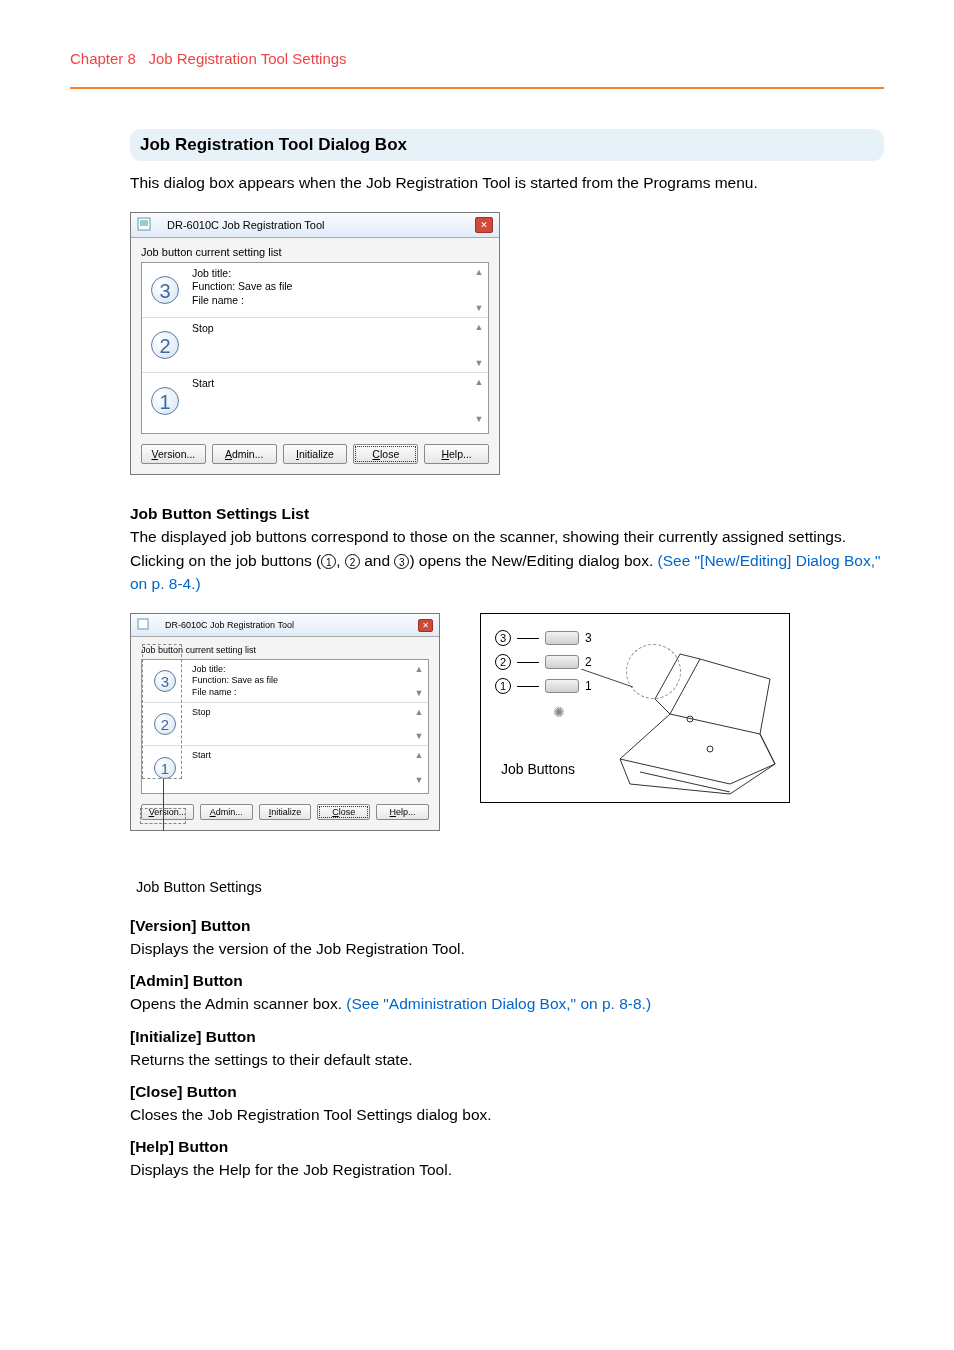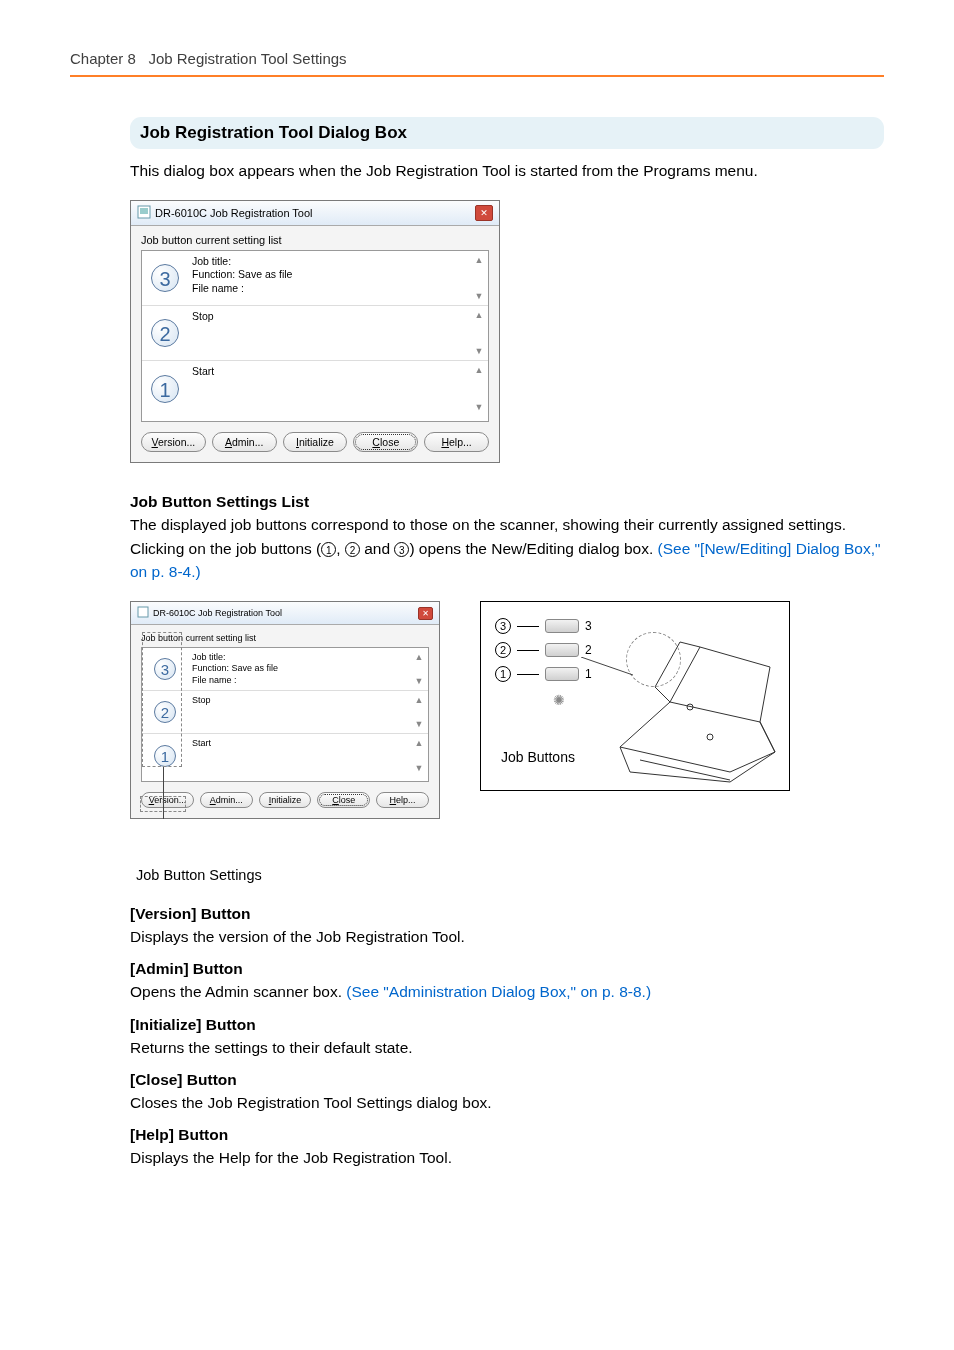--- a/index.html
+++ b/index.html
@@ -9,23 +9,23 @@
     font-family: Arial, Helvetica, sans-serif;
     background: #fff;
     color: #000;
   }
   .page {
     width: 954px;
     margin: 0 auto;
     padding: 50px 70px 40px 70px;
   }
   .header-row {
-    color: #404040;
+    color: #ef4444;
     font-size: 15px;
-    padding-bottom: 8px;
+    padding-bottom: 20px;
     border-bottom: 2px solid #ff7f27;
     margin-bottom: 40px;
   }
   .content {
     padding-left: 60px;
   }
   .section-title {
     background: #e6f2f7;
     font-weight: bold;
     font-size: 17px;
@@ -63,21 +63,21 @@
     margin-bottom: 30px;
   }
   .dialog .titlebar {
     background: linear-gradient(#fbfcfd, #e0ebf7);
     border-bottom: 1px solid #aaa;
     padding: 4px 6px;
     display:flex;
     align-items:center;
     justify-content:space-between;
   }
-  .dialog .titlebar .ttl { display:flex; align-items:center; gap:4px; }
+  .dialog .titlebar .ttl { display:flex; align-items:center; gap:16px; }
   .dialog .closebtn {
     width:18px; height:16px;
     background:#d04a3c;
     border:1px solid #9a3328;
     border-radius:2px;
     color:#fff;
     font-size:9px;
     text-align:center;
     line-height:14px;
   }
@@ -135,21 +135,21 @@
     gap:6px;
     margin-top:10px;
   }
   .dialog .btn {
     flex:1;
     border:1px solid #8a8a8a;
     background:linear-gradient(#fdfdfd,#e6e6e6);
     padding:3px 0;
     text-align:center;
     font-size:10.5px;
-    border-radius:10px;
+    border-radius:2px;
   }
   .dialog .btn.focus { outline:1px dotted #333; outline-offset:-3px; }
   .dialog.small {
     width: 310px;
     font-size: 9px;
   }
   .dialog.small .listbox { height:135px;}
   .dialog.small .row { height:43px; }
   .dialog.small .numball { width:22px; height:22px; font-size:15px; line-height:22px;}
   .dialog.small .btn { font-size:9px; padding:2px 0;}

